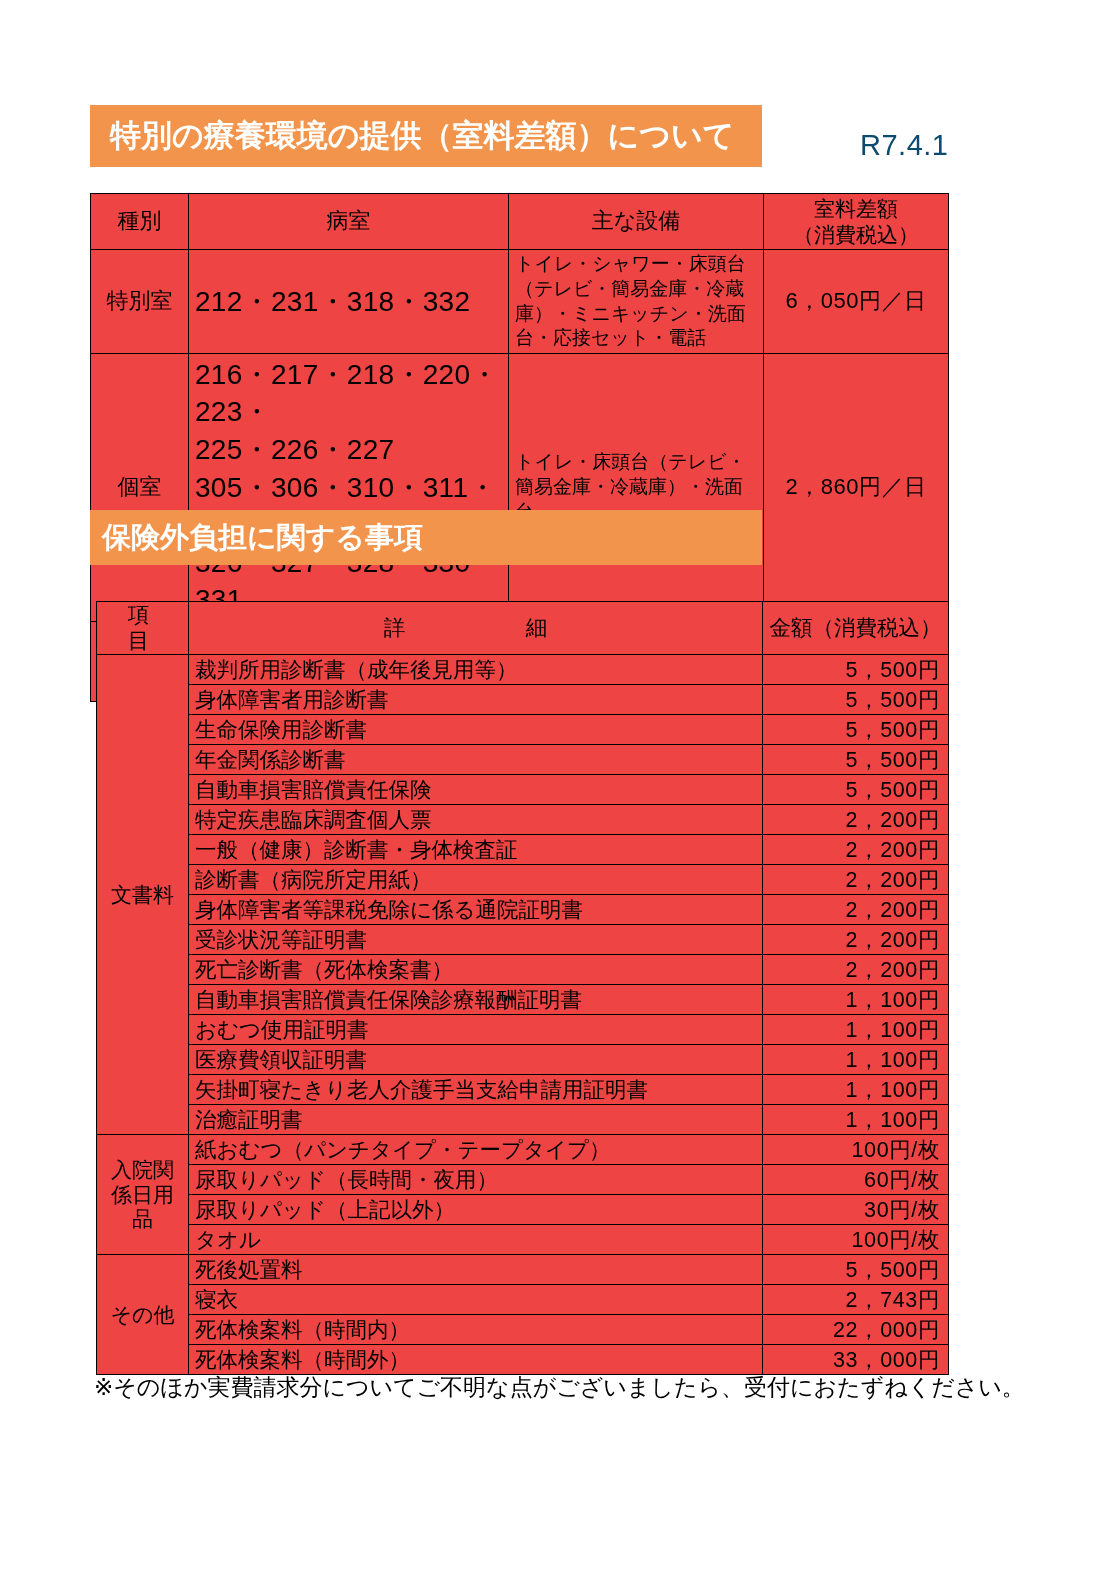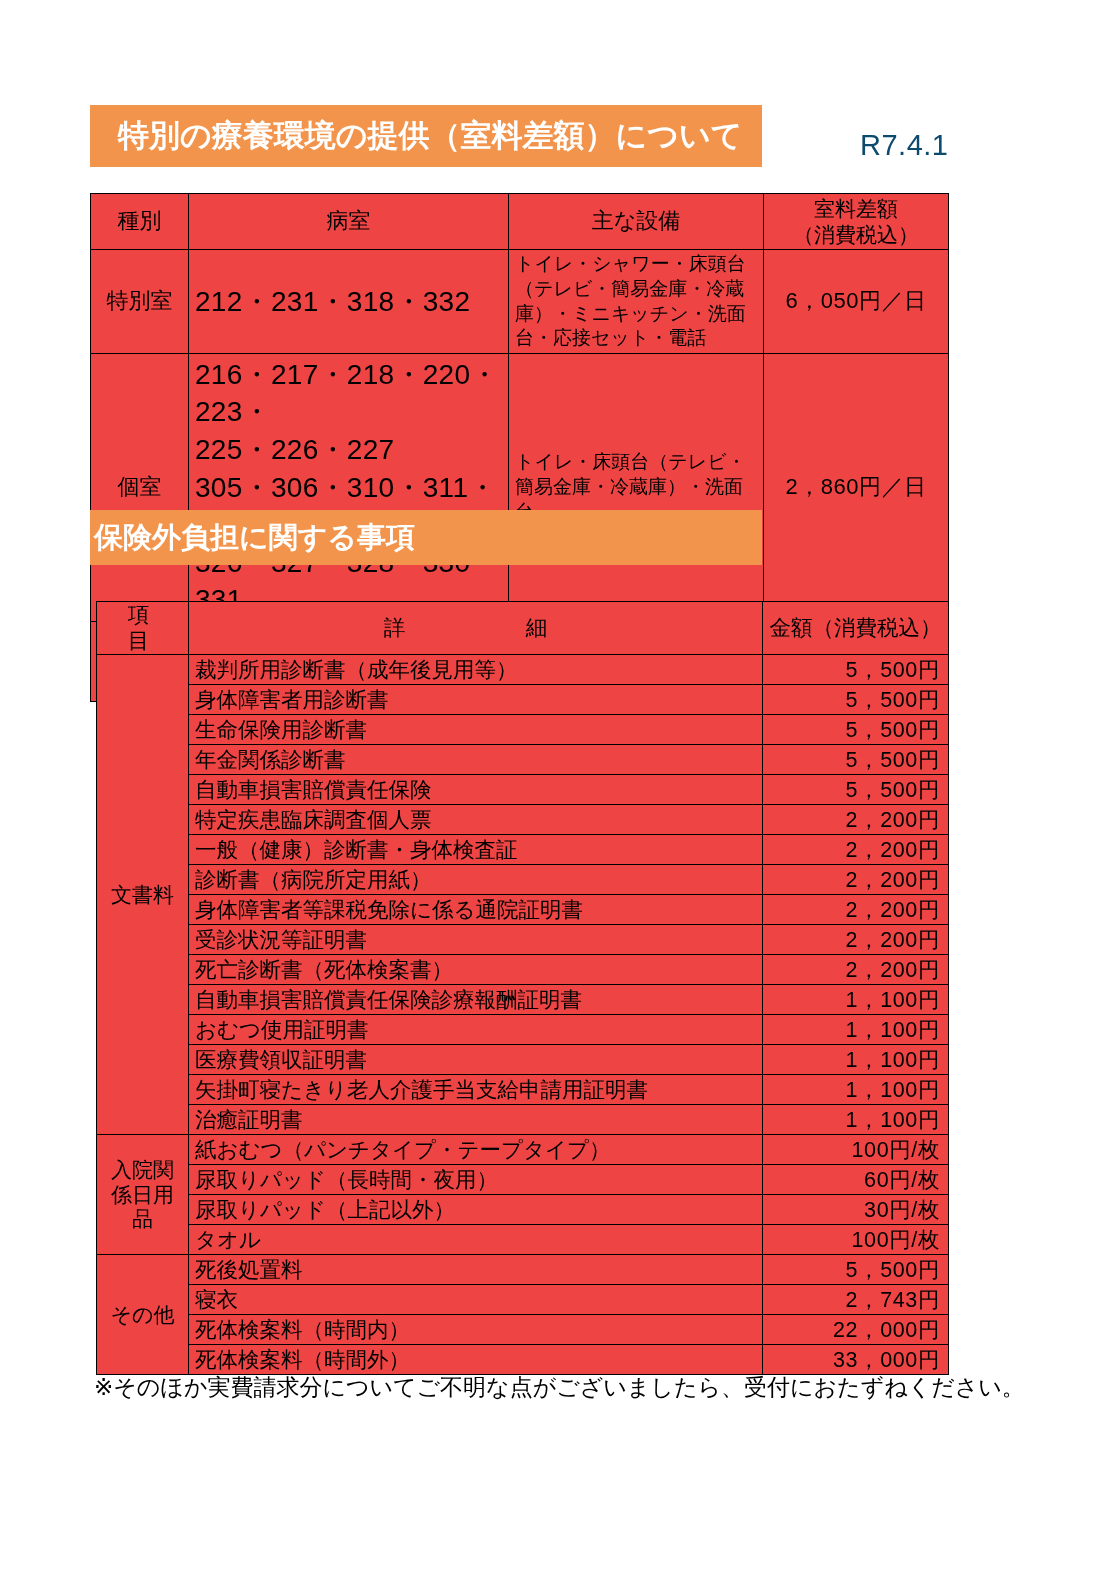--- a/index.html
+++ b/index.html
@@ -35,28 +35,28 @@
   .banner-text {
     color: #ffffff;
     font-weight: bold;
     letter-spacing: 0px;
     white-space: nowrap;
   }
 
   #banner1 {
     left: 90px; top: 105px;
     width: 672px; height: 62px;
-    padding-left: 28px;
+    padding-left: 20px;
   }
   #banner1 .banner-text { font-size: 31px; }
 
   #banner2 {
     left: 90px; top: 510px;
     width: 672px; height: 55px;
-    padding-left: 4px;
+    padding-left: 12px;
     text-align: right;
   }
   #banner2 .banner-text { font-size: 29px; }
 
   .revision {
     position: absolute;
     left: 860px; top: 129px;
     font-size: 29px;
     letter-spacing: 0.5px;
     color: #0c4a6e;

